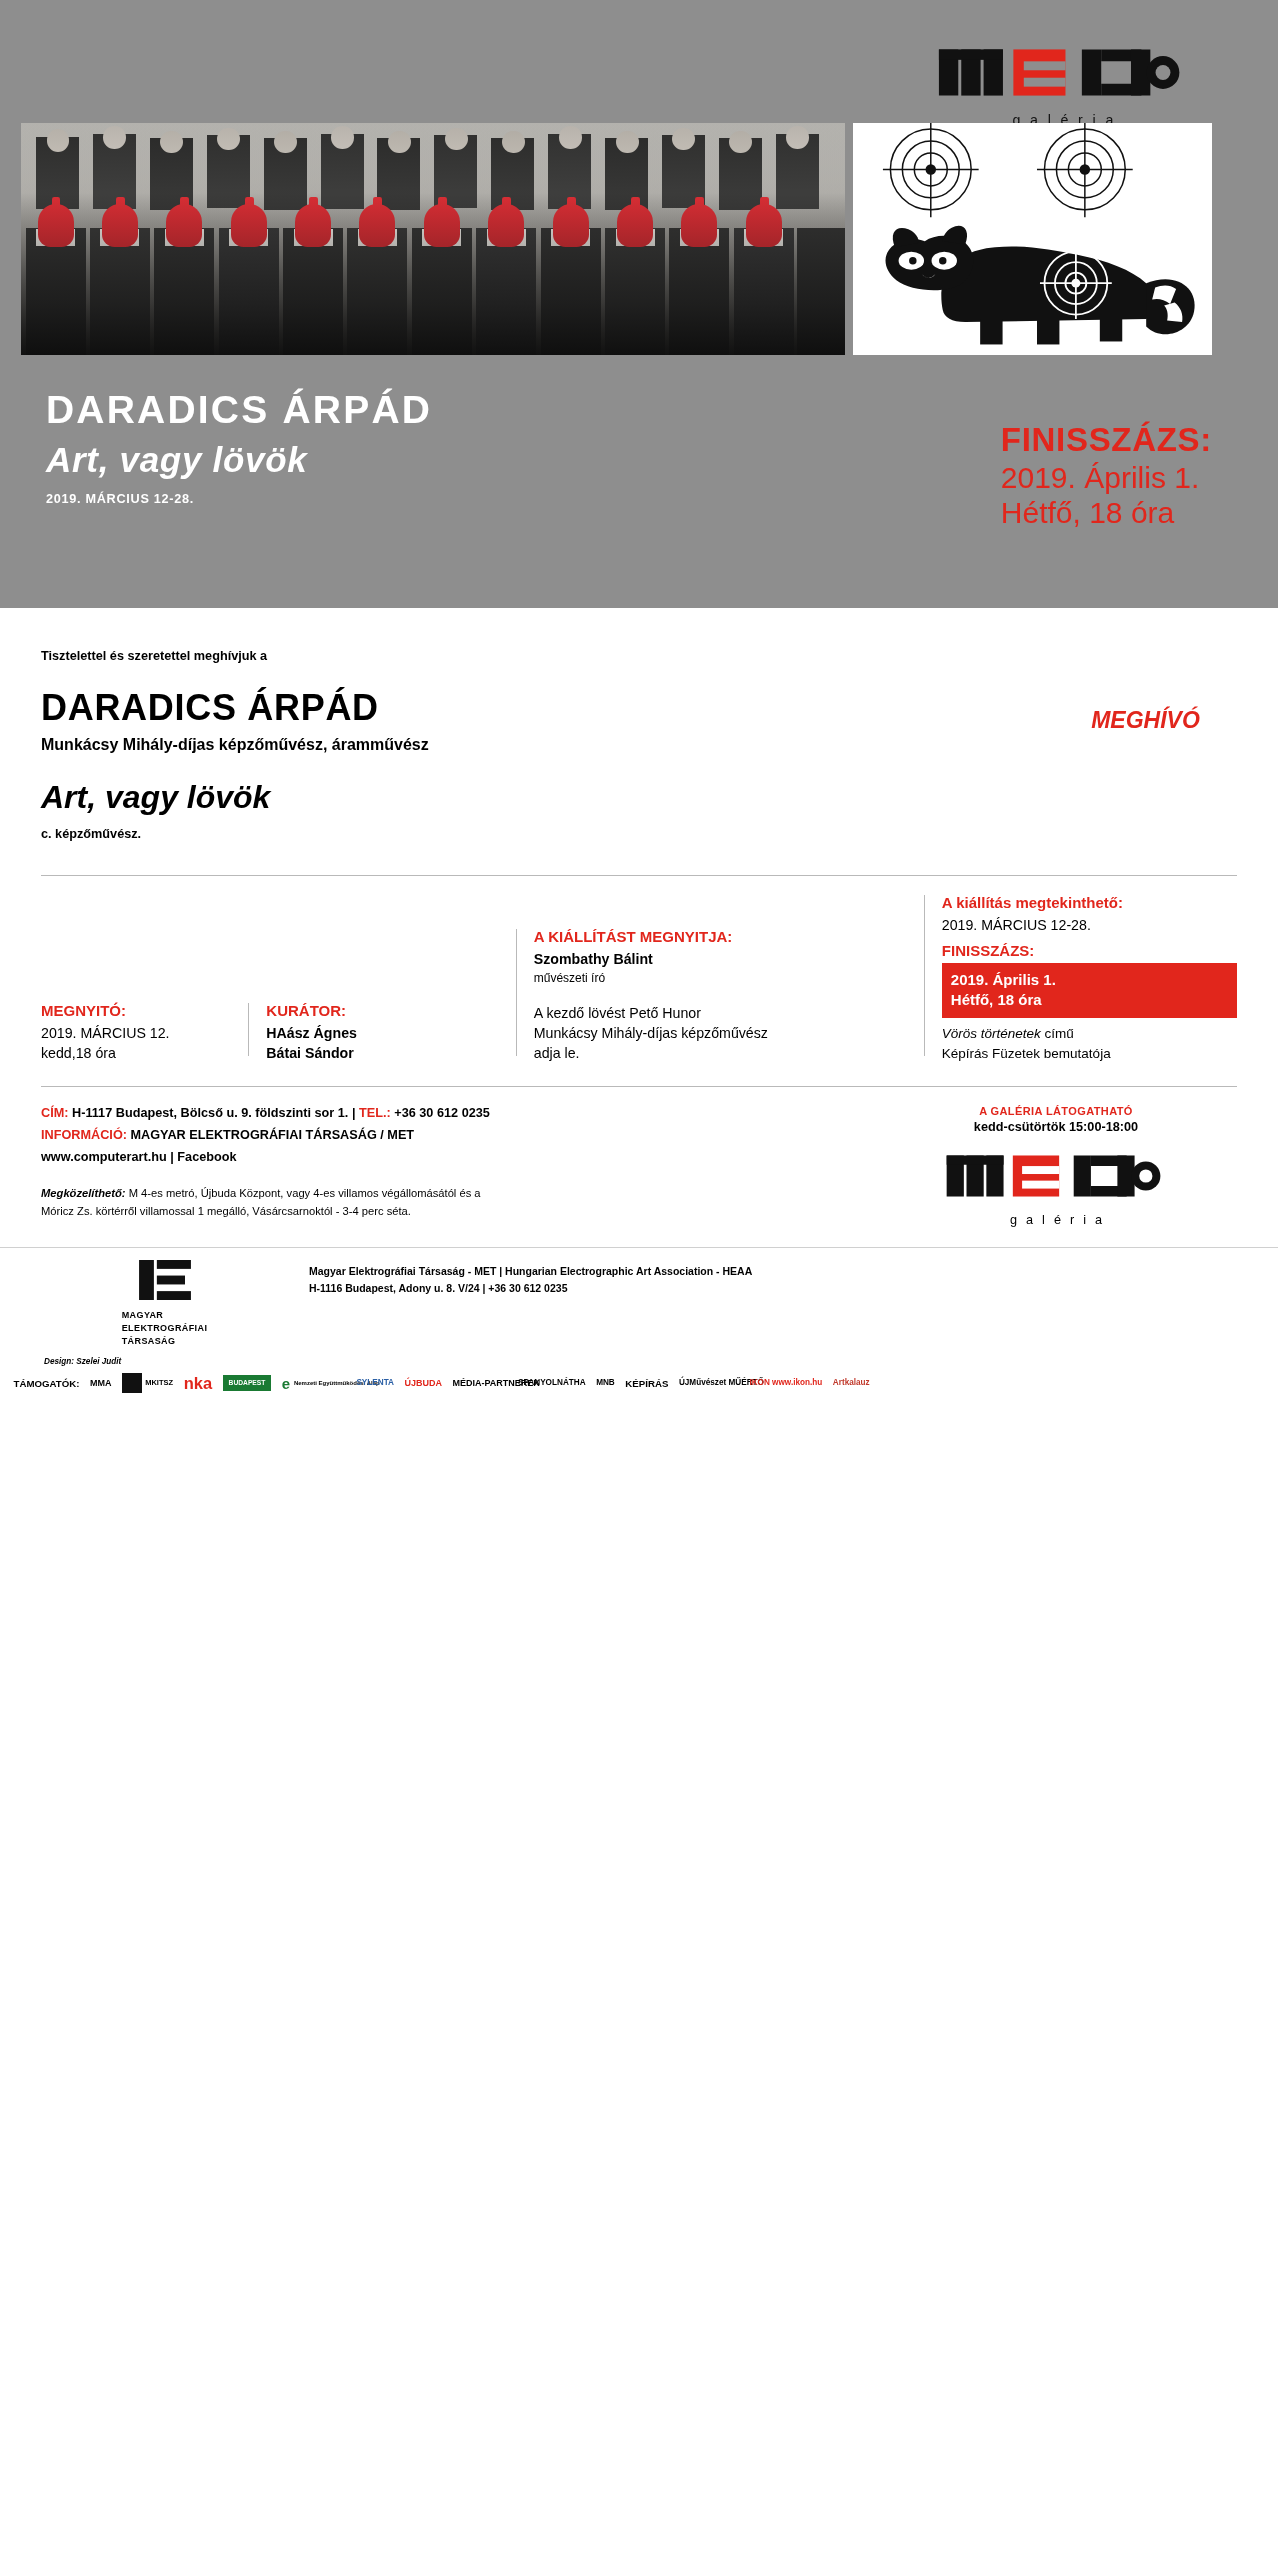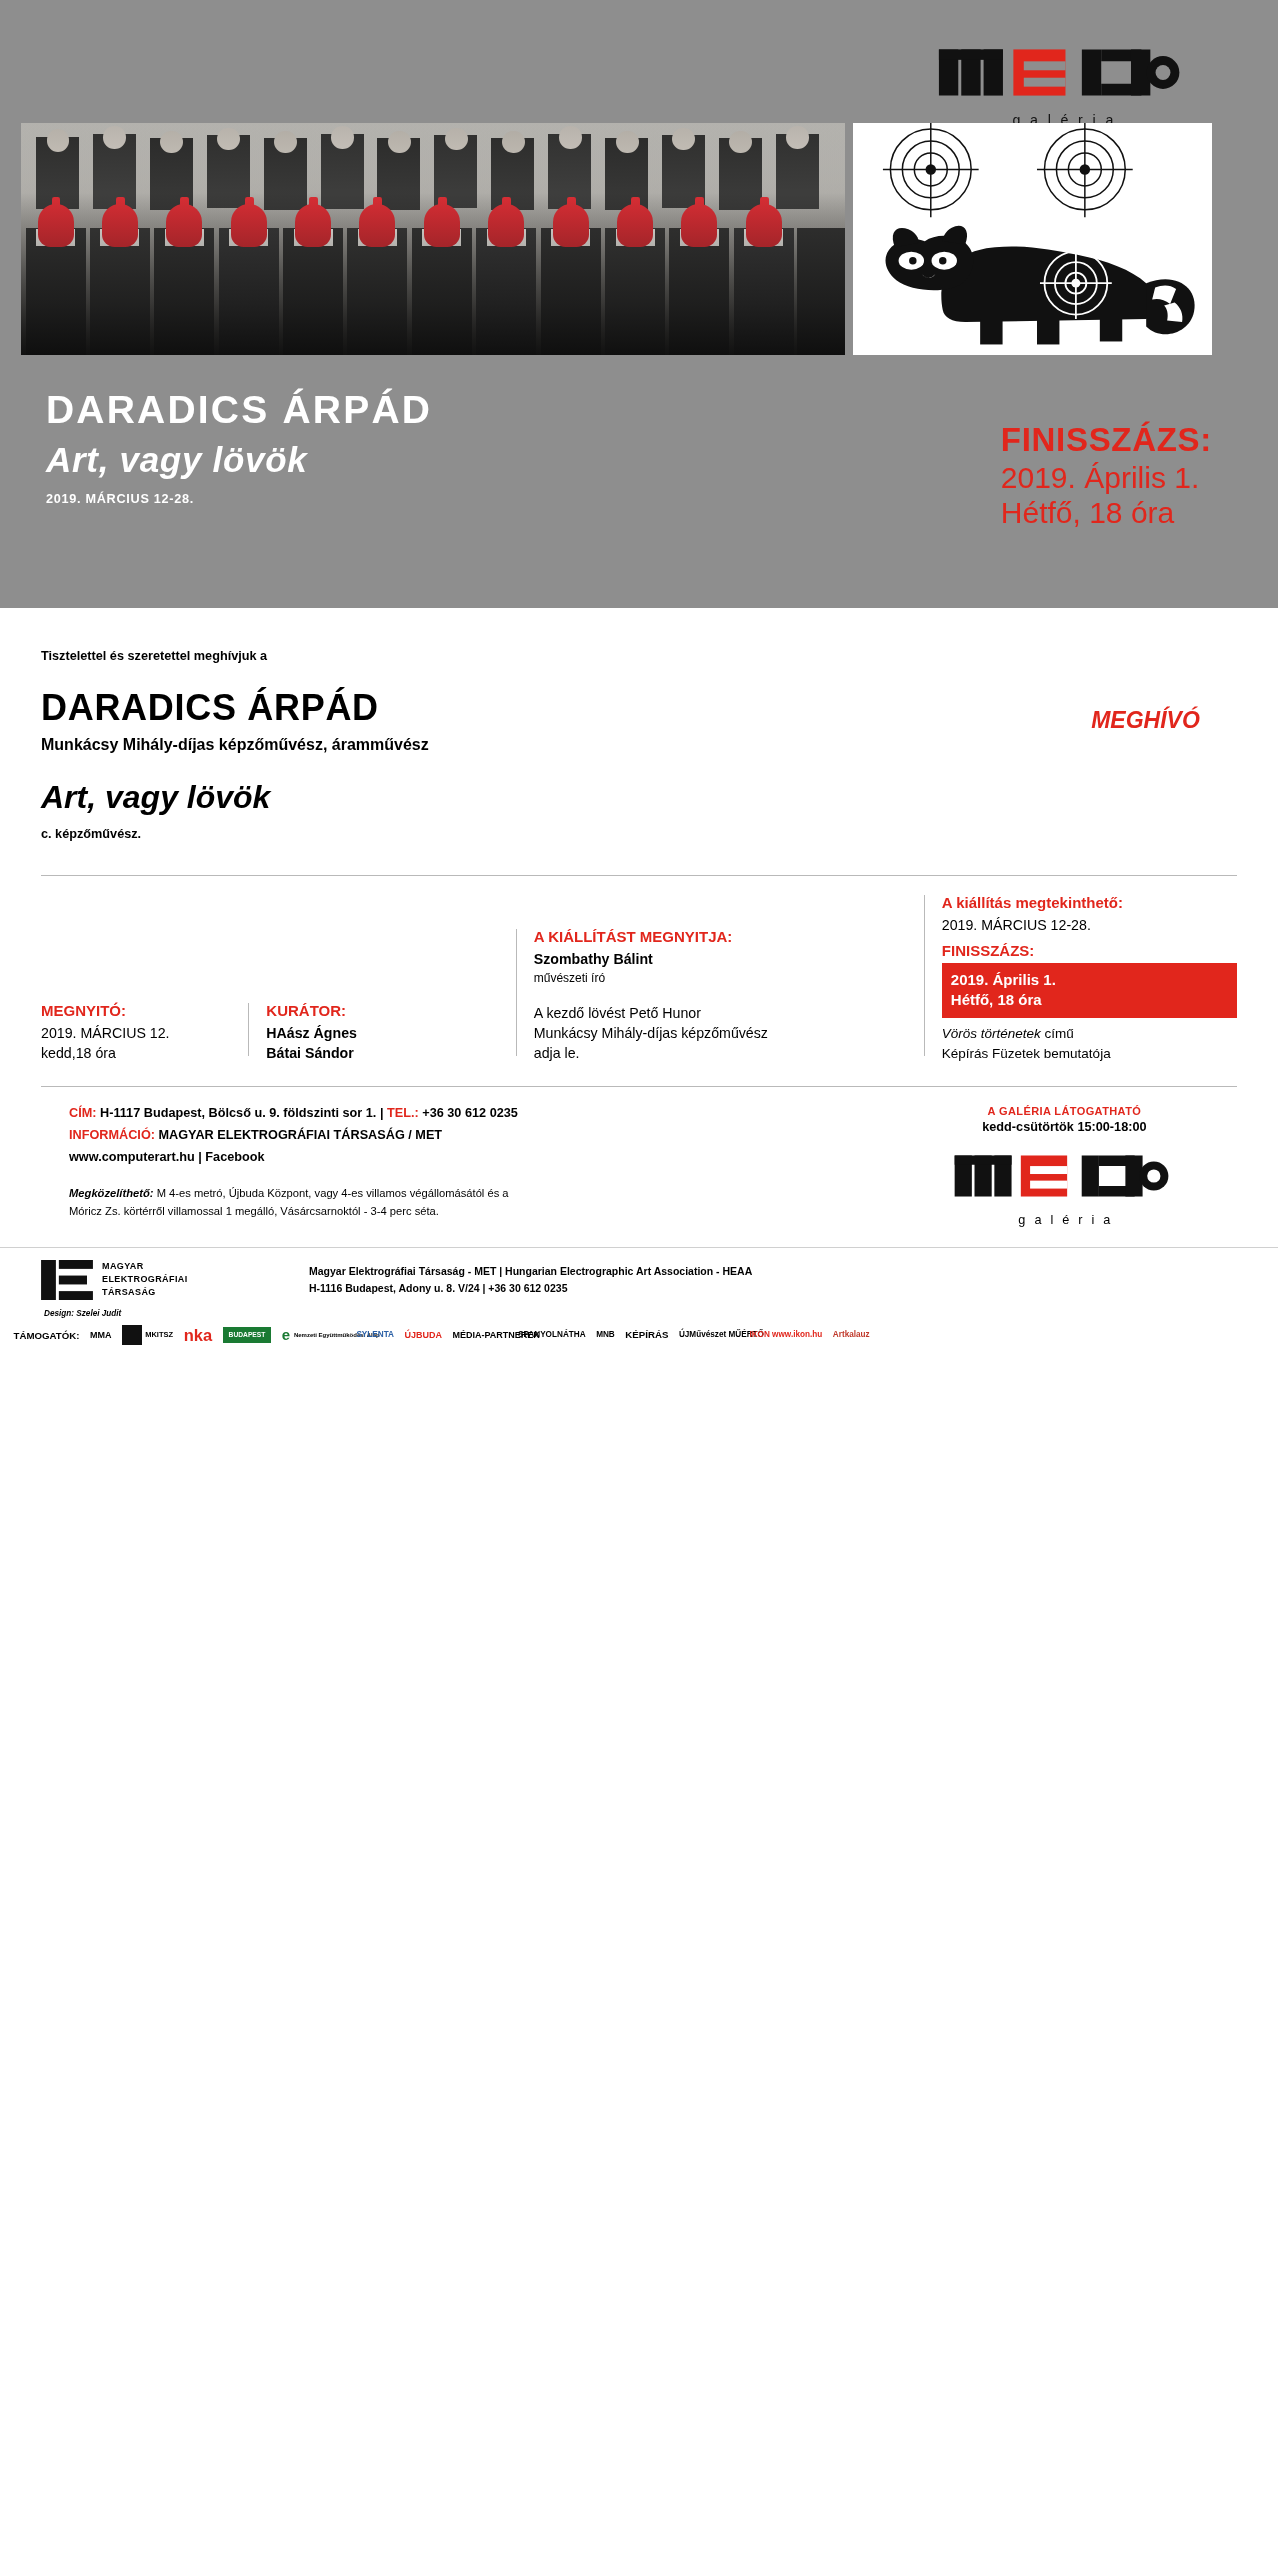--- a/index.html
+++ b/index.html
@@ -256,21 +256,20 @@
   .rule2 {
     height: 0.7px;
     background: #b9b9b9;
     margin: 22.5px 41px 0 41px;
   }
 
   
   .contact-wrap {
     display: flex;
     padding: 16.5px 41px 0 41px;
-    margin-left: 28px;
   }
   .contact-left { width: 839px; }
   .contact-line {
     font-size: 12.7px;
     line-height: 1.72;
   }
   .red-b { color: #e1261c; font-weight: 700; }
   .bold { font-weight: 700; }
   .contact-note {
     font-size: 11.2px;
@@ -312,20 +311,21 @@
     padding: 12px 41px 0 41px;
     display: flex;
     align-items: flex-start;
     gap: 21px;
   }
   .footer-logo {
     display: flex;
     align-items: center;
     gap: 9px;
     width: 247px;
+    flex-direction: column;
   }
   .footer-logo-text {
     font-size: 9px;
     font-weight: 700;
     line-height: 1.45;
     letter-spacing: 0.4px;
   }
   .footer-mid {
     flex: 1;
     padding-top: 3px;

